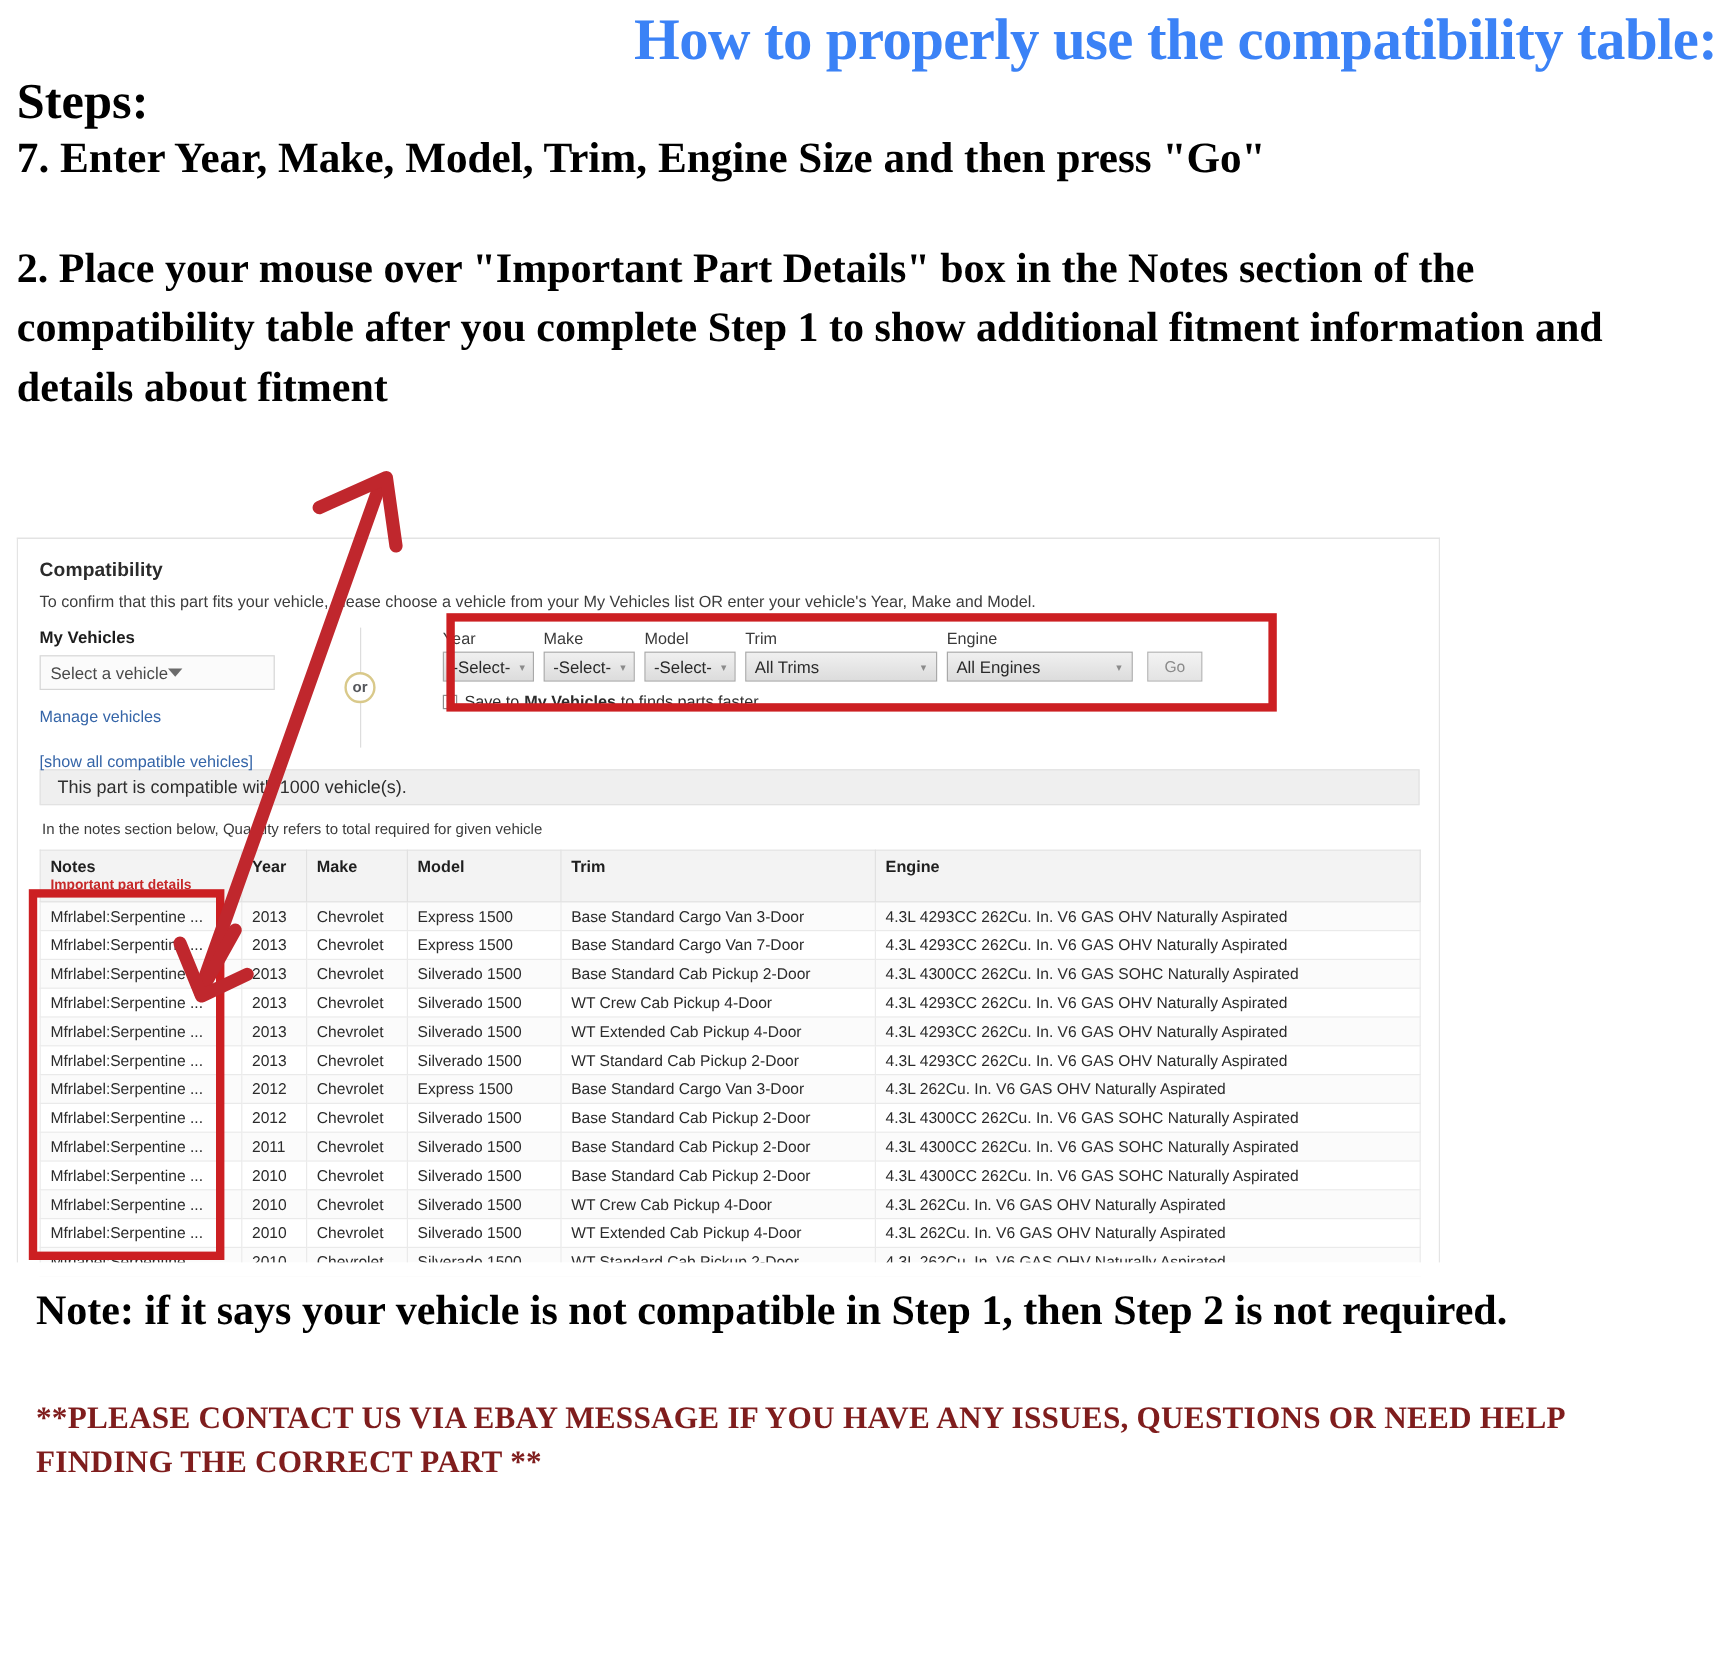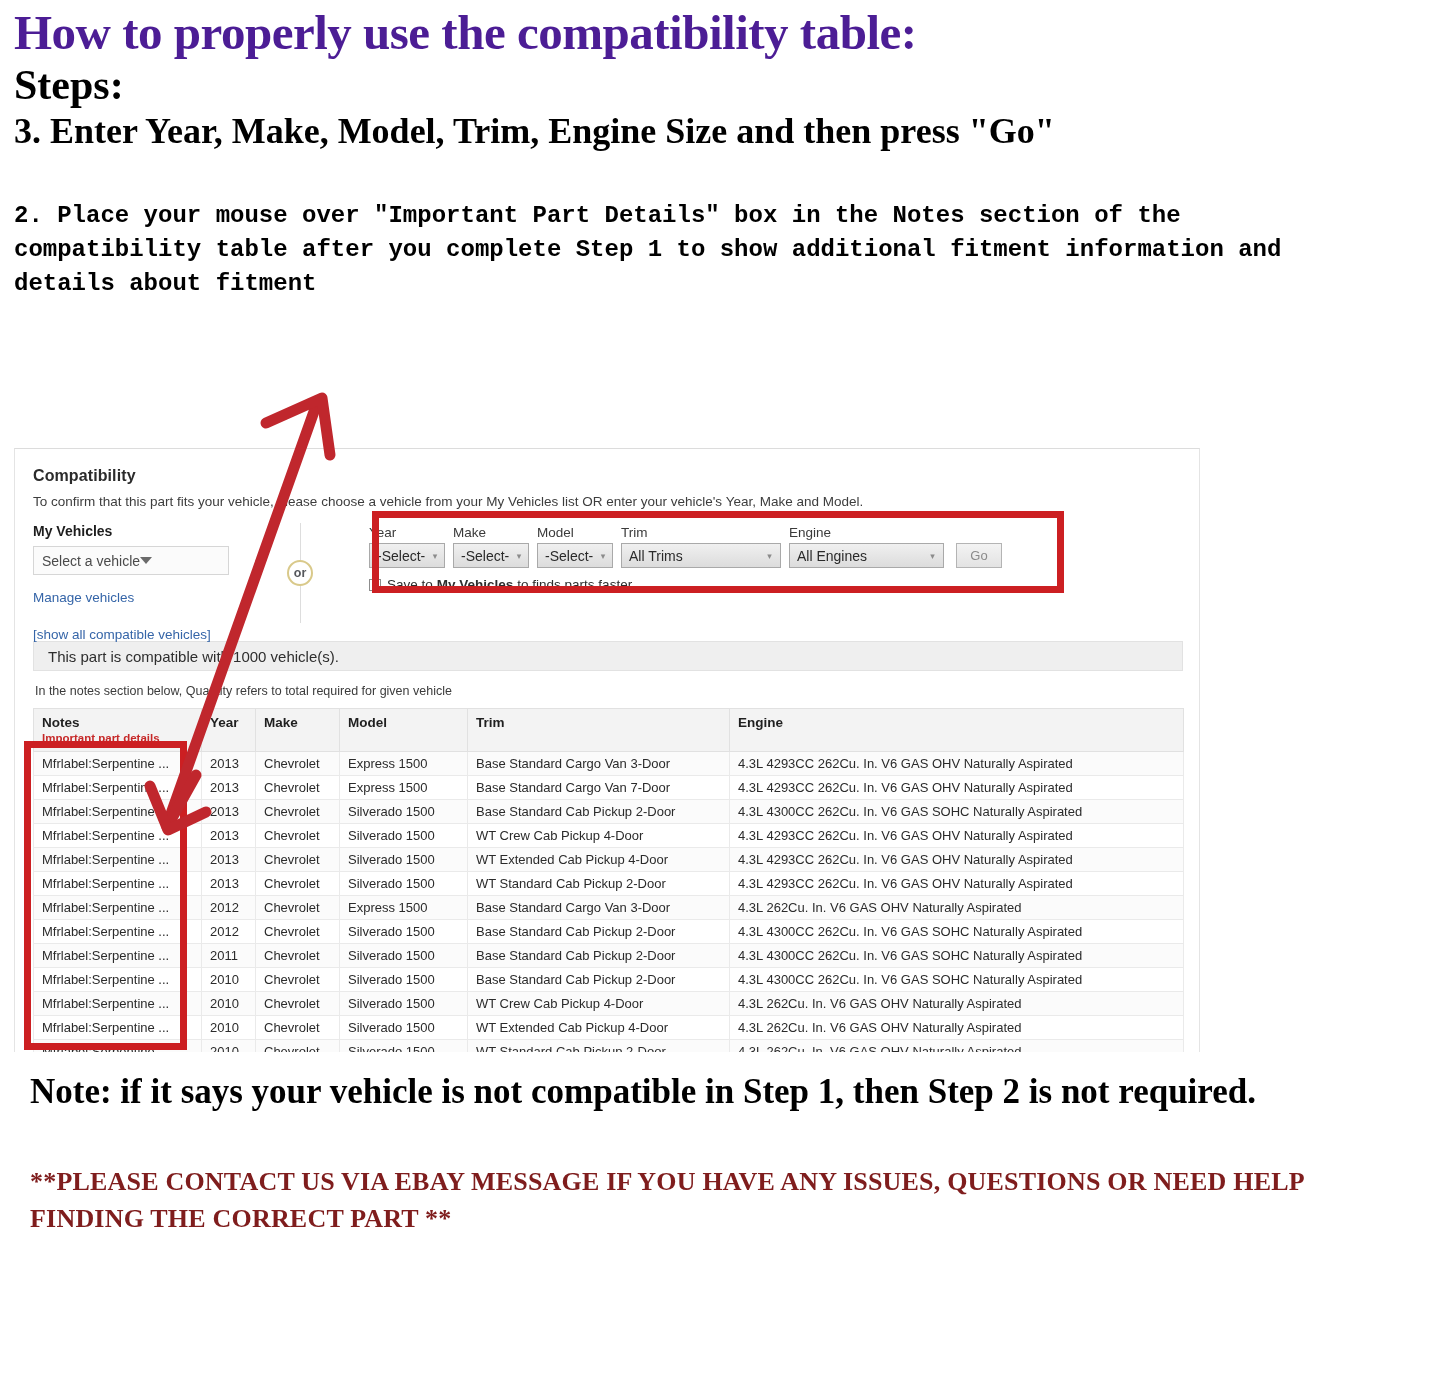--- a/index.html
+++ b/index.html
@@ -13,47 +13,48 @@
     overflow: hidden;
   }
 
   
   .instructions {
     padding: 8px 14px 0 14px;
   }
   .headline {
     font-family: "Liberation Serif", serif;
     font-weight: bold;
-    color: #4c1d95;
+    color: #3b82f6;
     font-size: 49px;
     line-height: 1.04;
     margin: 0 0 4px 0;
     letter-spacing: -0.5px;
+    text-align: right;
   }
   .steps-title {
     font-family: "Liberation Serif", serif;
     font-weight: bold;
     color: #000000;
     font-size: 42px;
     line-height: 1.08;
     margin: 0 0 2px 0;
   }
   .step-line {
     font-family: "Liberation Serif", serif;
     font-weight: bold;
     color: #000000;
     font-size: 36px;
     line-height: 1.18;
     margin: 0;
   }
   .step-two {
-    font-family: Liberation Mono, monospace;
+    font-family: Liberation Serif, serif;
     font-weight: bold;
     color: #000000;
-    font-size: 24px;
+    font-size: 35px;
     line-height: 1.42;
     margin: 46px 0 0 0;
     max-width: 1330px;
   }
 
   
   .panel-wrap {
     position: absolute;
     left: 14px;
     top: 448px;
@@ -353,21 +354,21 @@
     height: 12px;
     background: #ffffff;
   }
 </style>
 </head>
 <body>
 
 <div class="instructions">
   <div class="headline">How to properly use the compatibility table:</div>
   <div class="steps-title">Steps:</div>
-  <div class="step-line">3. Enter Year, Make, Model, Trim, Engine Size and then press "Go"</div>
+  <div class="step-line">7. Enter Year, Make, Model, Trim, Engine Size and then press "Go"</div>
   <div class="step-two">2. Place your mouse over "Important Part Details" box in the Notes section of the compatibility table after you complete Step 1 to show additional fitment information and details about fitment</div>
 </div>
 
 <div class="panel-wrap">
   <div class="panel">
 
     <div class="panel-title">Compatibility</div>
     <div class="panel-sub">To confirm that this part fits your vehicle, please choose a vehicle from your My Vehicles list OR enter your vehicle's Year, Make and Model.</div>
 
     <div class="selector-row">

